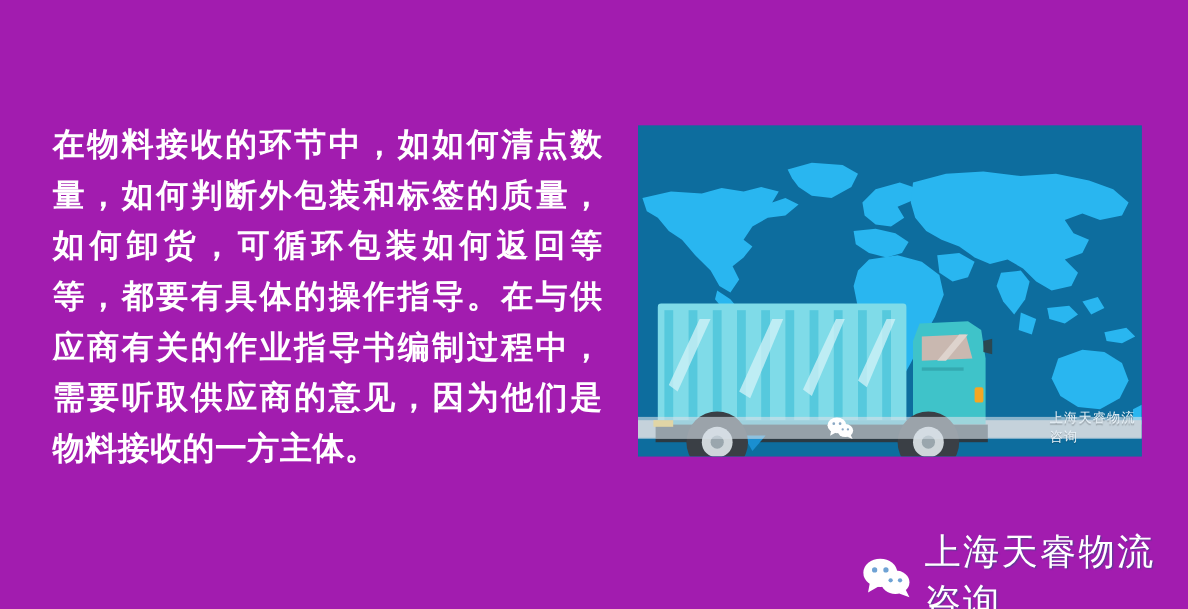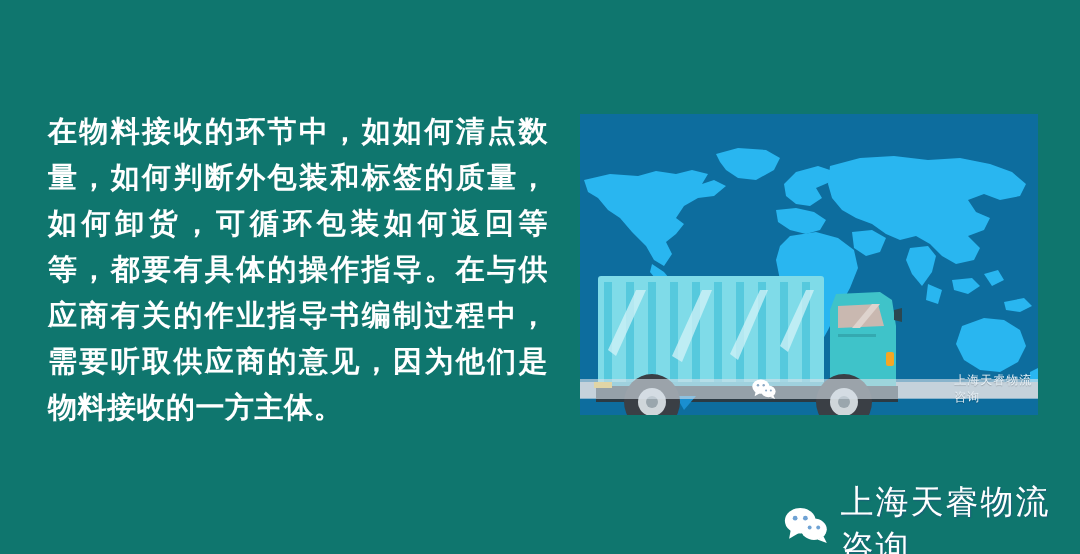--- a/index.html
+++ b/index.html
@@ -4,21 +4,21 @@
 <style>
   html, body {
     margin: 0;
     padding: 0;
     background: #ffffff;
   }
   #page {
     position: relative;
     width: 1080px;
     height: 554px;
-    background: #0f766e;
+    background: #a21caf;
     overflow: hidden;
     font-family: "DejaVu Sans", "Liberation Sans", sans-serif;
   }
 
   
   #body-copy {
     position: absolute;
     left: 48px;
     top: 108px;
     width: 500px;

